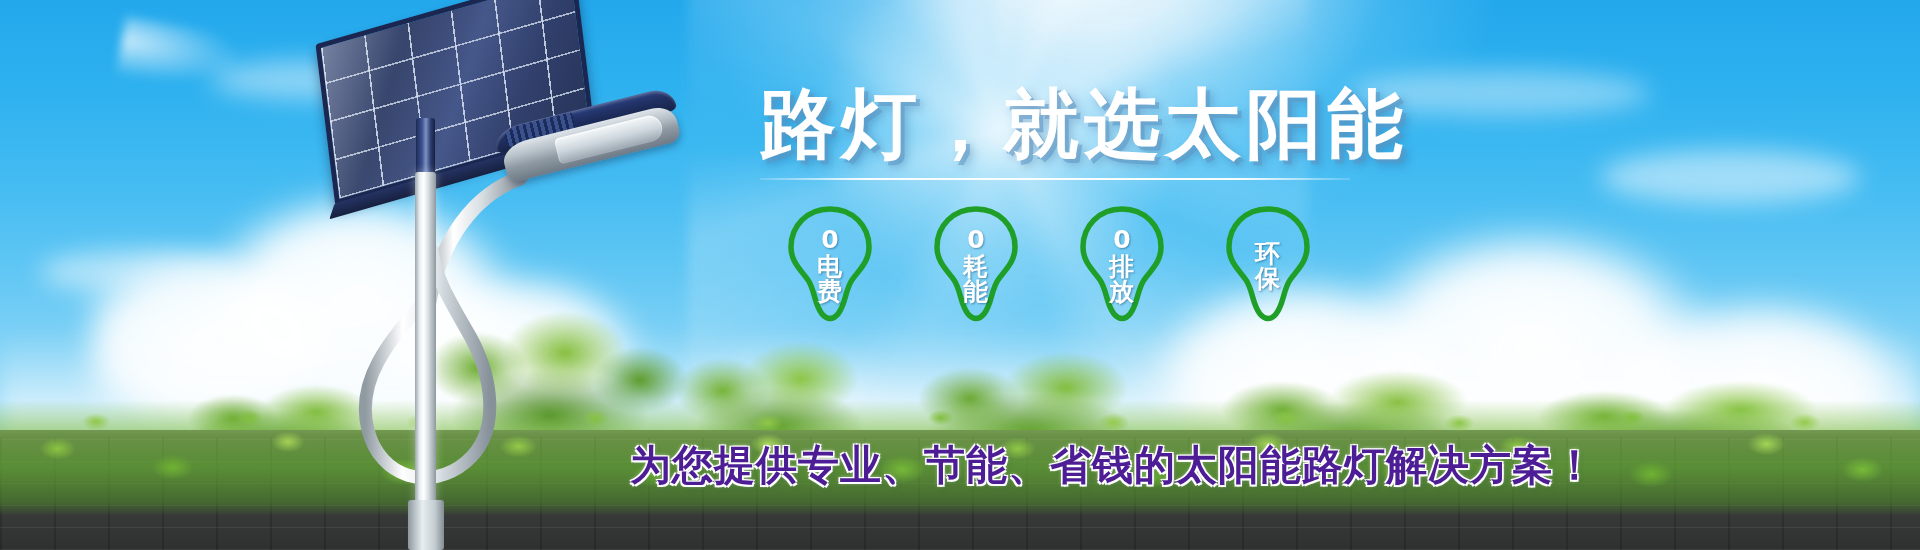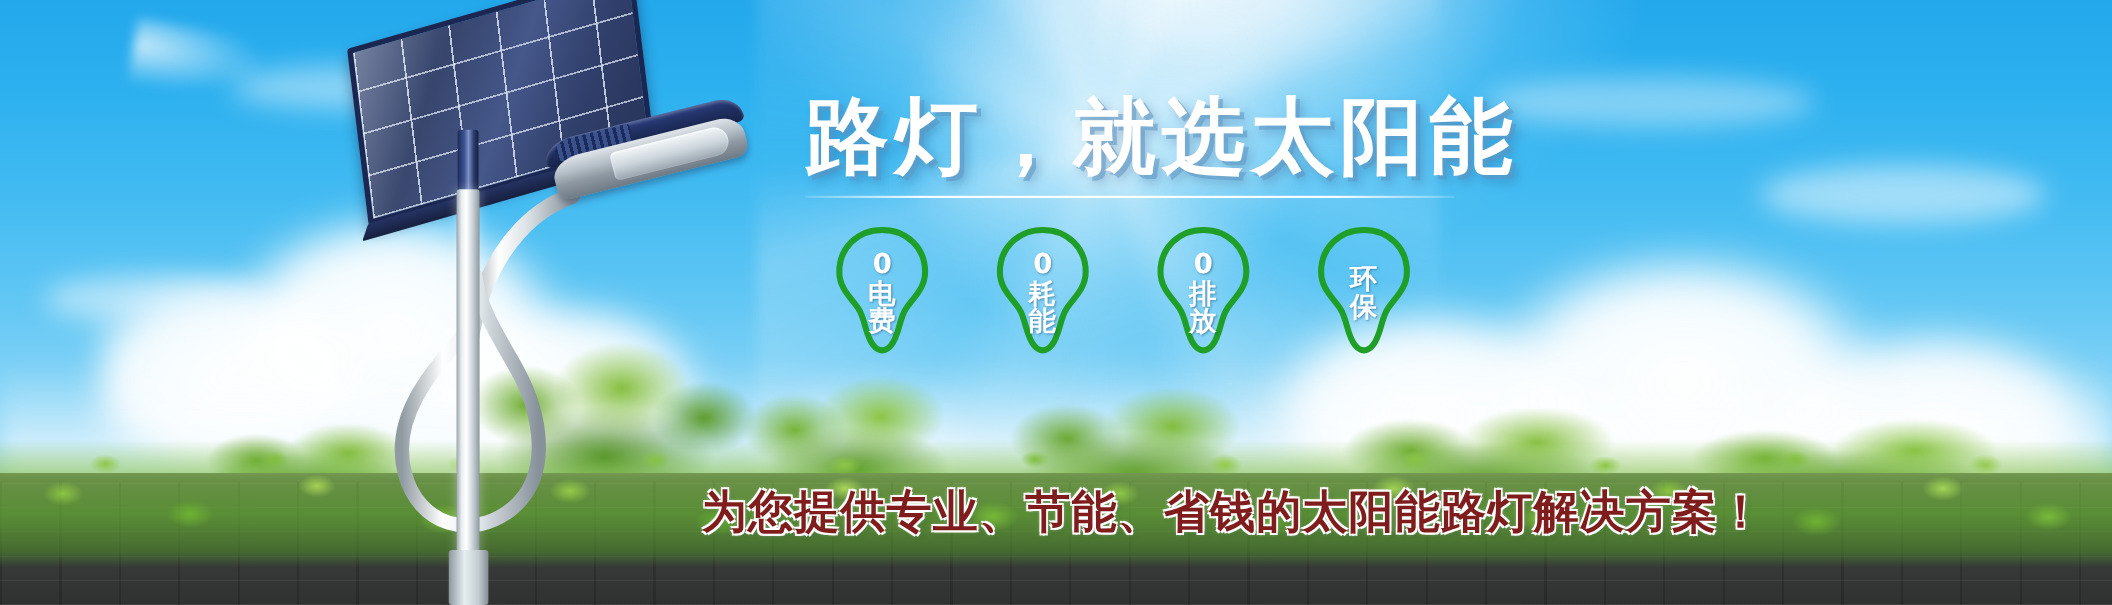--- a/index.html
+++ b/index.html
@@ -262,21 +262,21 @@
   }
   .head-glow{
     position:absolute;left:120px;top:26px;width:120px;height:60px;
     background:radial-gradient(ellipse at 0% 40%, rgba(255,255,255,.75) 0%, rgba(255,255,255,0) 72%);
     filter:blur(5px);
     transform:rotate(10deg);
   }
   .arm-svg{position:absolute;left:0;top:0;overflow:visible;}
 
   
-  .copy{position:absolute;left:732px;top:86px;width:1010px;height:420px;}
+  .copy{position:absolute;left:760px;top:86px;width:1010px;height:420px;}
 
   .headline{
     font-size:76px;
     font-weight:700;
     letter-spacing:5px;
     color:#ffffff;
     line-height:1;
     white-space:nowrap;
     text-shadow:
       4px 4px 0 rgba(95,150,195,.55),
@@ -313,30 +313,29 @@
   .badge-word{
     font-size:25px;font-weight:700;letter-spacing:1px;
     text-shadow:1px 1px 2px rgba(20,70,110,.5);
   }
   .badge-word span{display:block;text-align:center;}
 
   
   .tagline{
     position:absolute;left:-130px;top:352px;
     font-size:41px;font-weight:700;letter-spacing:1px;
-    color:#7f1d1d;
+    color:#4c1d95;
     white-space:nowrap;
     text-shadow:
       -1.5px -1.5px 0 #ffffff,
        1.5px -1.5px 0 #ffffff,
       -1.5px  1.5px 0 #ffffff,
        1.5px  1.5px 0 #ffffff,
        0 0 4px rgba(255,255,255,.9),
        3px 3px 5px rgba(30,90,50,.25);
-    margin-left: 36px;
   }
 </style>
 </head>
 <body>
 
 <div class="banner">
 
   <div class="sky"></div>
   <div class="sunburst"></div>
 

